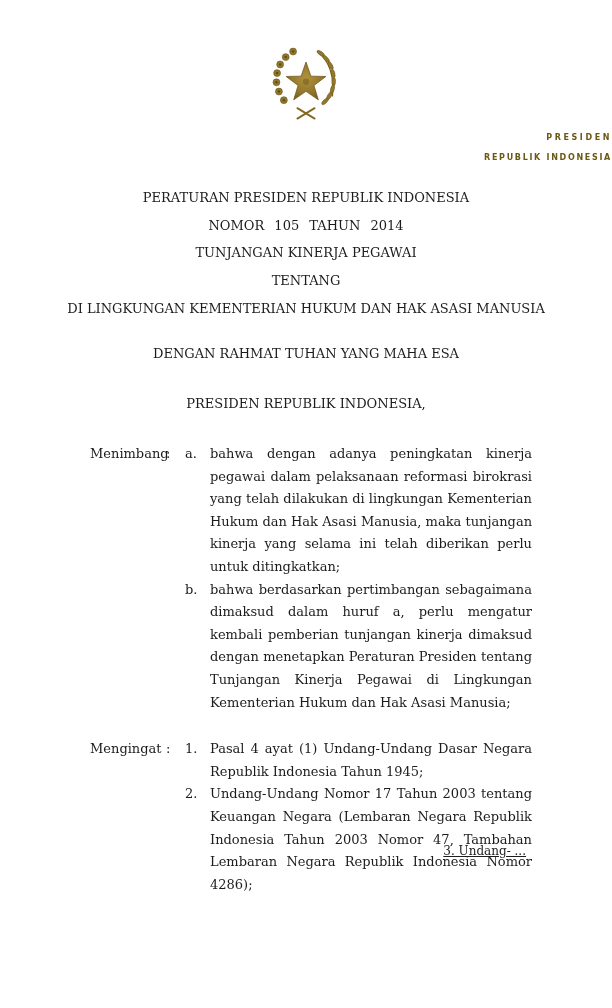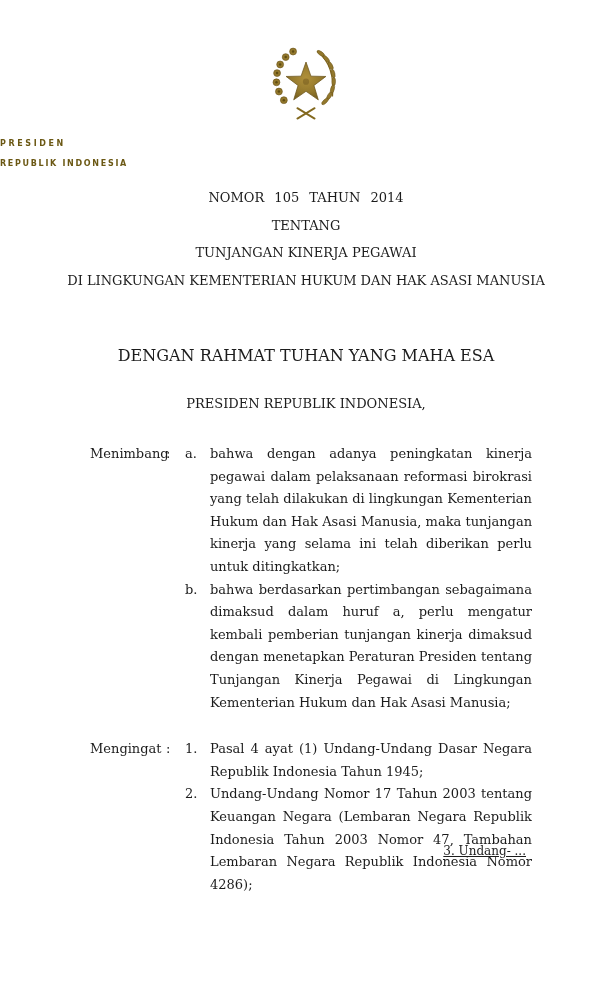--- a/index.html
+++ b/index.html
@@ -12,32 +12,32 @@
   .page{
     width:612px;height:1008px;position:relative;overflow:hidden;
     background:var(--paper);
     font-family:"DejaVu Serif","Liberation Serif",serif;
     color:var(--ink);
   }
   
   .emblem{position:absolute;top:46px;left:50%;transform:translateX(-50%);width:74px;height:80px;}
   
   .header-text{
-    position:absolute;top:139px;left:0;width:100%;text-align:left;
+    position:absolute;top:133px;left:0;width:100%;text-align:right;
     font-family:"DejaVu Sans","Liberation Sans",sans-serif;
     font-weight:700;color:var(--gold-dark);
   }
   .header-line1{font-size:8px;letter-spacing:2.6px;}
   .header-line2{font-size:8px;letter-spacing:1.7px;margin-top:11px;}
   
   .title-block{position:absolute;top:184px;left:0;width:100%;text-align:center;font-size:13px;}
   .title-line{height:27.7px;line-height:27.7px;}
   .ws{word-spacing:6px;}
   
-  .motto{position:absolute;top:346px;left:0;width:100%;text-align:center;font-size:16px;}
+  .motto{position:absolute;top:346px;left:0;width:100%;text-align:center;font-size:13px;}
   .opening{position:absolute;top:396px;left:0;width:100%;text-align:center;font-size:13px;}
   
   .clauses{position:absolute;top:431px;left:90px;width:442px;font-size:13px;line-height:22.6px;}
   .section{display:flex;align-items:flex-start;margin-top:12px;}
   .section + .section{margin-top:24px;}
   .sec-label{width:76px;flex:none;}
   .sec-colon{width:19px;flex:none;text-align:left;}
   .sec-items{flex:1;min-width:0;}
   .item{display:flex;align-items:flex-start;}
   .item-marker{width:25px;flex:none;}
@@ -100,23 +100,24 @@
       </g>
     </svg>
   </div>
 
   <div class="header-text">
     <div class="header-line1">PRESIDEN</div>
     <div class="header-line2">REPUBLIK INDONESIA</div>
   </div>
 
   <div class="title-block">
+    <div class="title-line">PERATURAN PRESIDEN REPUBLIK INDONESIA</div>
     <div class="title-line ws">NOMOR 105 TAHUN 2014</div>
+    <div class="title-line">TUNJANGAN KINERJA PEGAWAI</div>
     <div class="title-line">TENTANG</div>
-    <div class="title-line">TUNJANGAN KINERJA PEGAWAI</div>
     <div class="title-line">DI LINGKUNGAN KEMENTERIAN HUKUM DAN HAK ASASI MANUSIA</div>
   </div>
 
   <div class="motto">DENGAN RAHMAT TUHAN YANG MAHA ESA</div>
   <div class="opening">PRESIDEN REPUBLIK INDONESIA,</div>
 
   <div class="clauses">
   <div class="section">
     <div class="sec-label">Menimbang</div>
     <div class="sec-colon">:</div>

